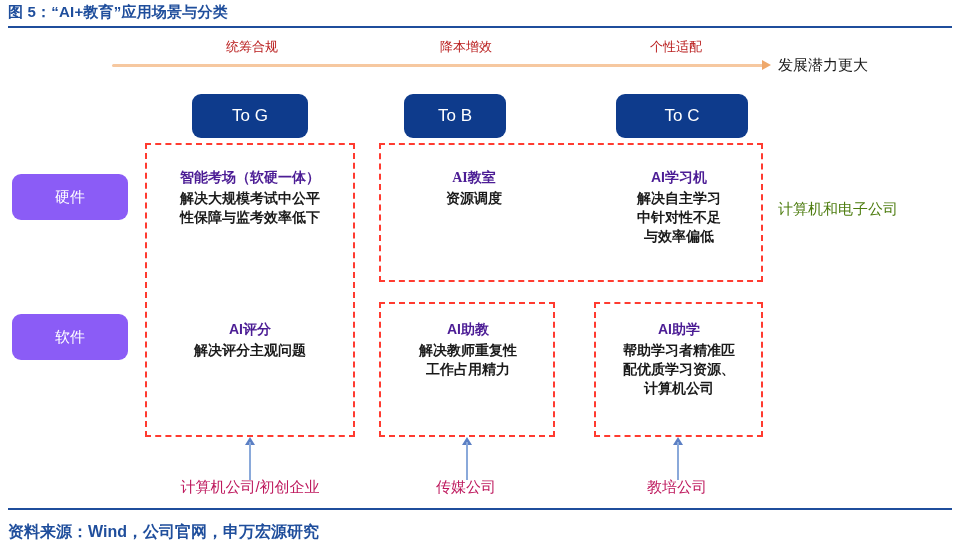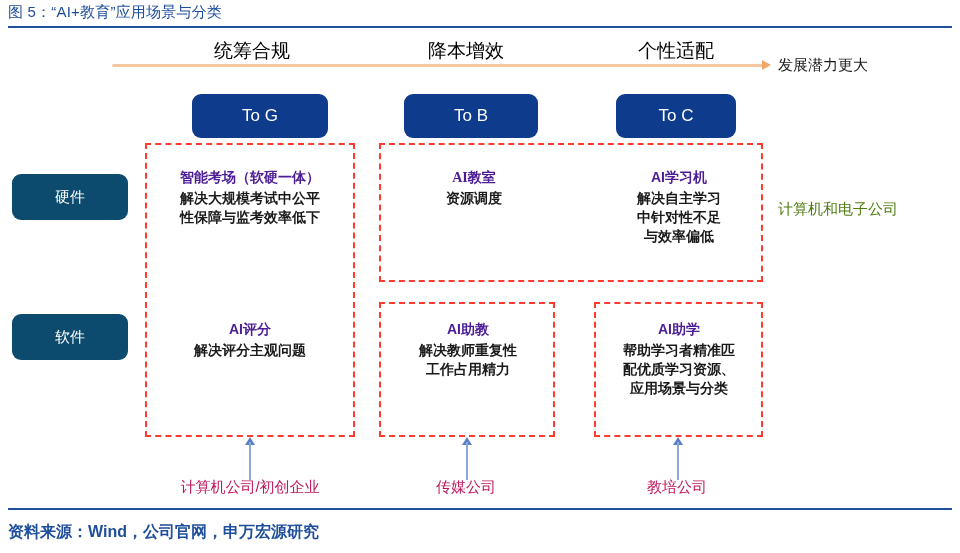--- a/index.html
+++ b/index.html
@@ -6,39 +6,39 @@
   body{
     width:960px;height:553px;background:#ffffff;
     font-family:"Liberation Sans","DejaVu Sans",sans-serif;
     position:relative;overflow:hidden;
   }
   .canvas{position:absolute;left:0;top:0;width:960px;height:553px;}
 
   
   #fig-title{
     position:absolute;left:8px;top:3px;width:600px;
-    font-size:15px;font-weight:normal;color:#1F4E9C;
+    font-size:15px;font-weight:bold;color:#1F4E9C;
     letter-spacing:0.2px;white-space:nowrap;
   }
   #title-rule{
     position:absolute;left:8px;top:26px;width:944px;height:2px;
     background:#1F4E9C;
   }
   #footer-rule{
     position:absolute;left:8px;top:508px;width:944px;height:2px;
     background:#1F4E9C;
   }
   #source-note{
     position:absolute;left:8px;top:522px;width:700px;
     font-size:16px;font-weight:bold;color:#1F4E9C;white-space:nowrap;
   }
 
   
   .stage-label{
-    position:absolute;top:38px;font-size:19px;color:#000000;
+    position:absolute;top:38px;font-size:13px;color:#b91c1c;
     text-align:center;white-space:nowrap;
   }
   #stage-0{left:182px;width:140px;}
   #stage-1{left:396px;width:140px;}
   #stage-2{left:606px;width:140px;}
 
   
   #trend-arrow-line{
     position:absolute;left:112px;top:64px;width:652px;height:3px;
     background:#F6C8A0;border-radius:2px;
@@ -52,28 +52,28 @@
     position:absolute;left:778px;top:56px;font-size:15px;color:#1a1a1a;
     white-space:nowrap;
   }
 
   
   .pill{
     position:absolute;top:94px;height:44px;background:#0E3B8C;
     border-radius:9px;color:#ffffff;font-size:17px;
     display:flex;align-items:center;justify-content:center;
   }
-  #pill-0{left:192px;width:136px;}
-  #pill-1{left:404px;width:134px;}
-  #pill-2{left:616px;width:120px;}
+  #pill-0{left:192px;width:116px;}
+  #pill-1{left:404px;width:102px;}
+  #pill-2{left:616px;width:132px;}
 
   
   .row-pill{
     position:absolute;left:12px;width:116px;height:46px;
-    background:#0c4a6e;border-radius:9px;color:#ffffff;font-size:15px;
+    background:#8b5cf6;border-radius:9px;color:#ffffff;font-size:15px;
     display:flex;align-items:center;justify-content:center;
   }
   #row-pill-0{top:174px;}
   #row-pill-1{top:314px;}
 
   
   .dbox{
     position:absolute;border:2px dashed #FF3B30;box-sizing:border-box;
     background:transparent;
   }
@@ -193,21 +193,21 @@
     <div class="bd">
       <div>解决评分主观问题</div>
     </div>
   </div>
 
   <div class="cell" id="cell-sw-c">
     <div class="hd">AI助学</div>
     <div class="bd">
       <div>帮助学习者精准匹</div>
       <div>配优质学习资源、</div>
-      <div>应用场景与分类</div>
+      <div>计算机公司</div>
     </div>
   </div>
 
   <div id="right-note">计算机和电子公司</div>
 
   <div class="up-arrow-head" id="head-0"></div>
   <div class="up-arrow-stem" id="stem-0"></div>
   <div class="up-arrow-head" id="head-1"></div>
   <div class="up-arrow-stem" id="stem-1"></div>
   <div class="up-arrow-head" id="head-2"></div>

